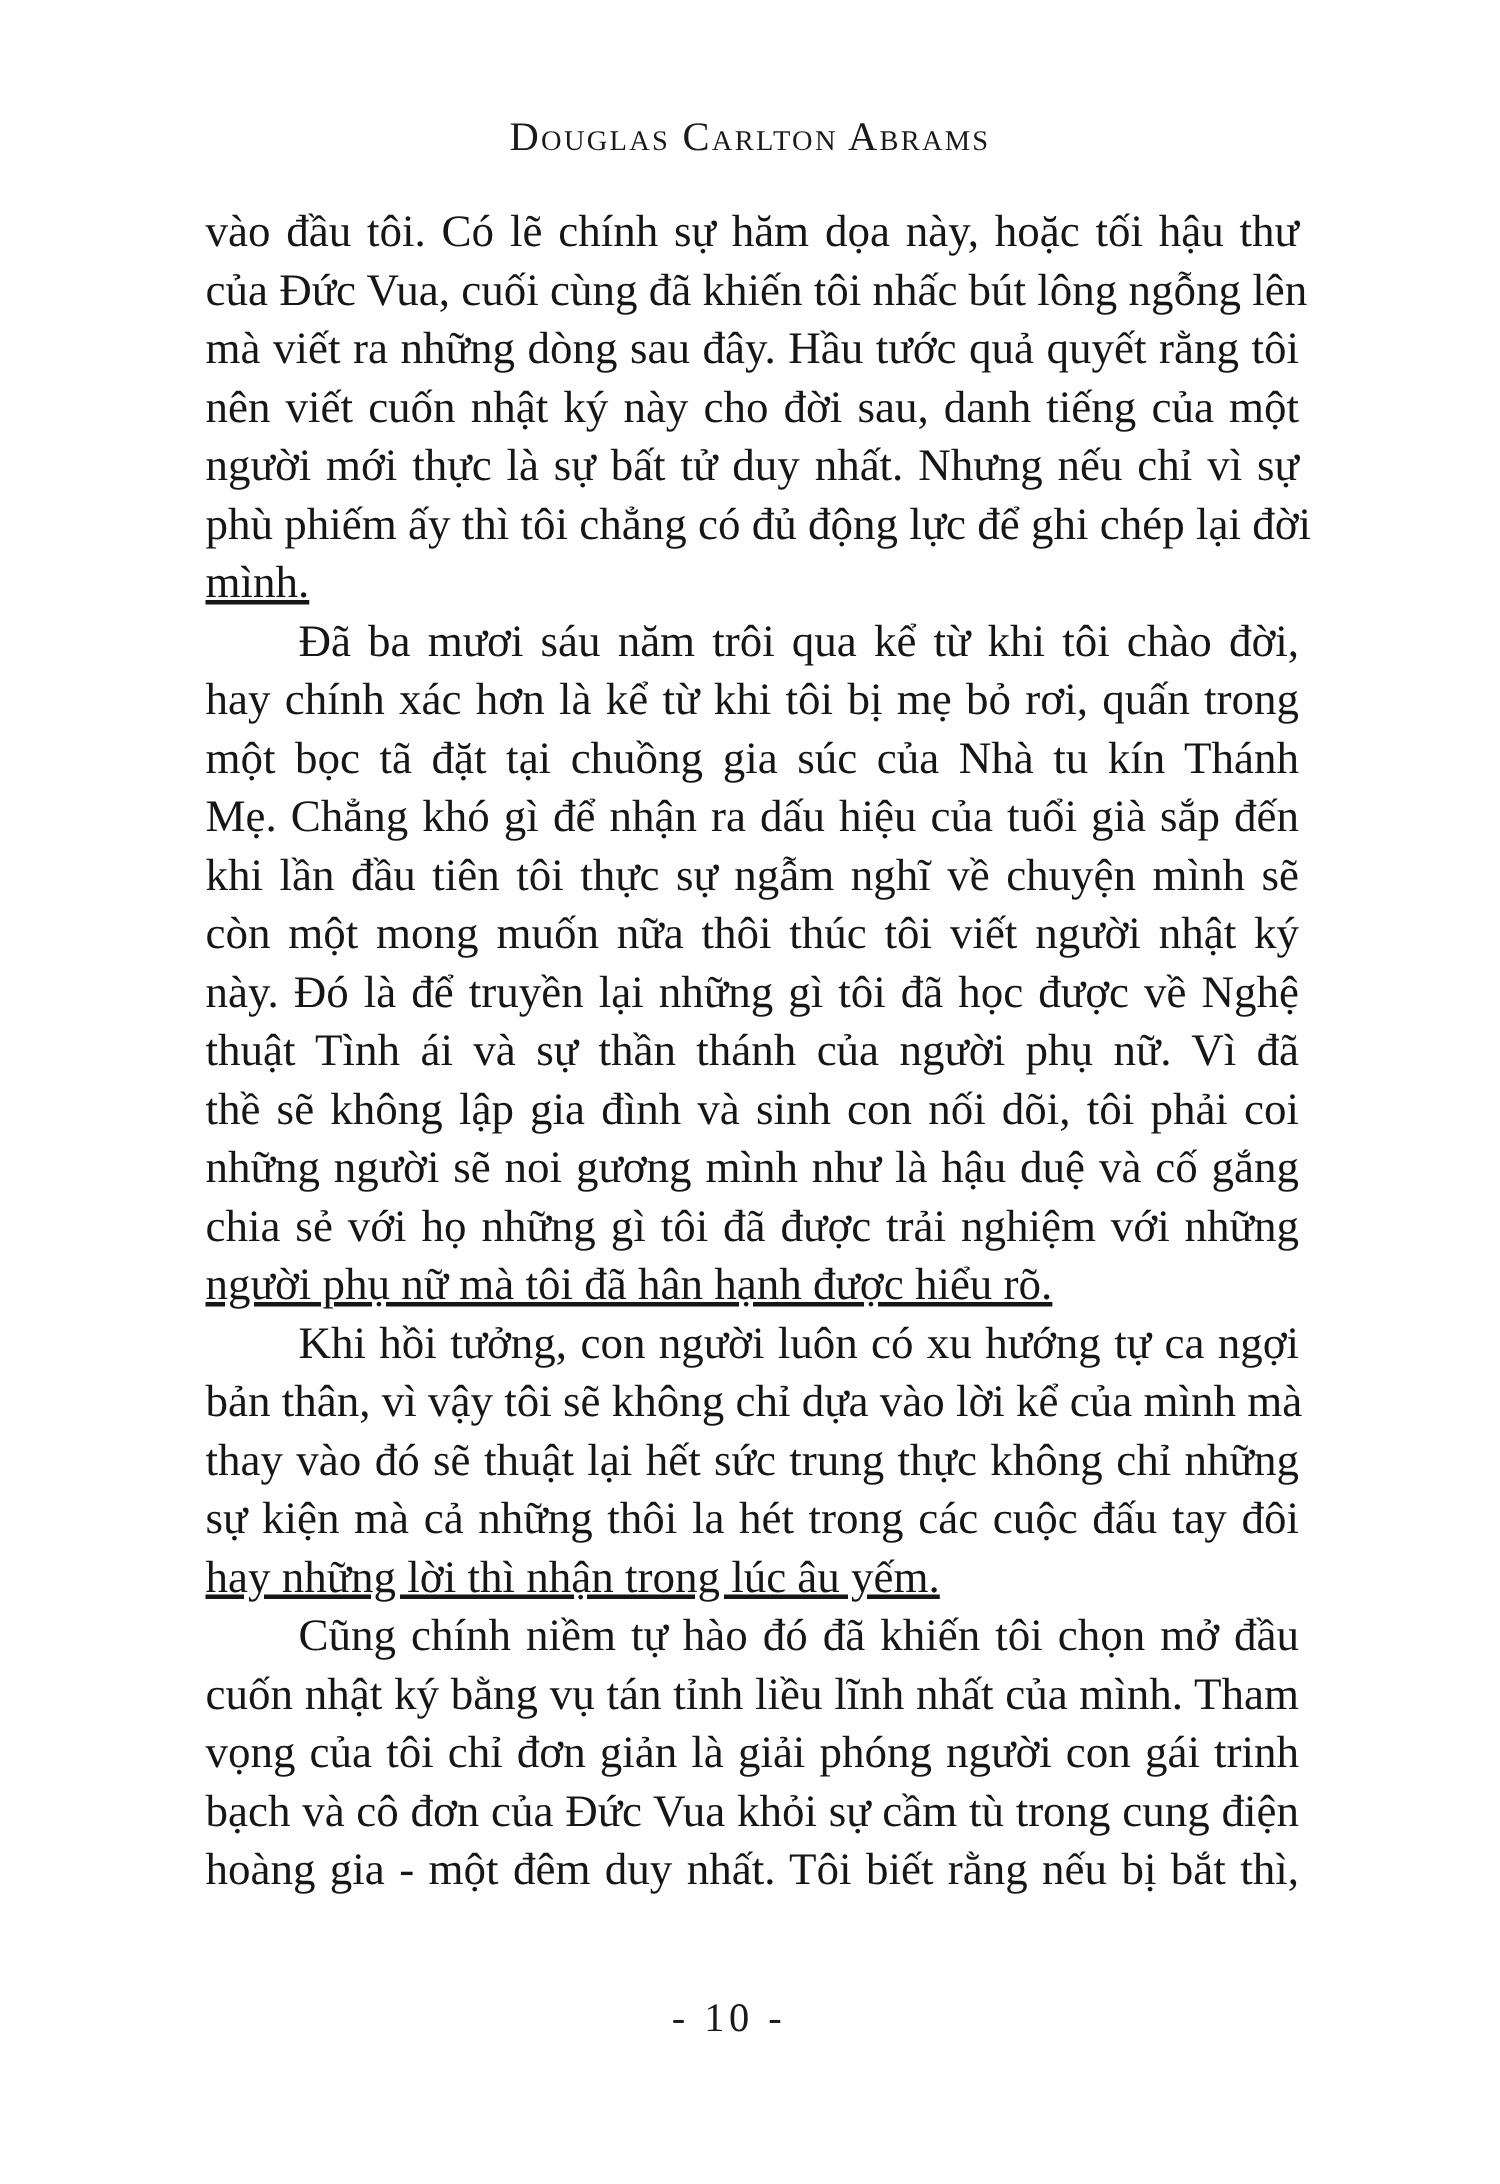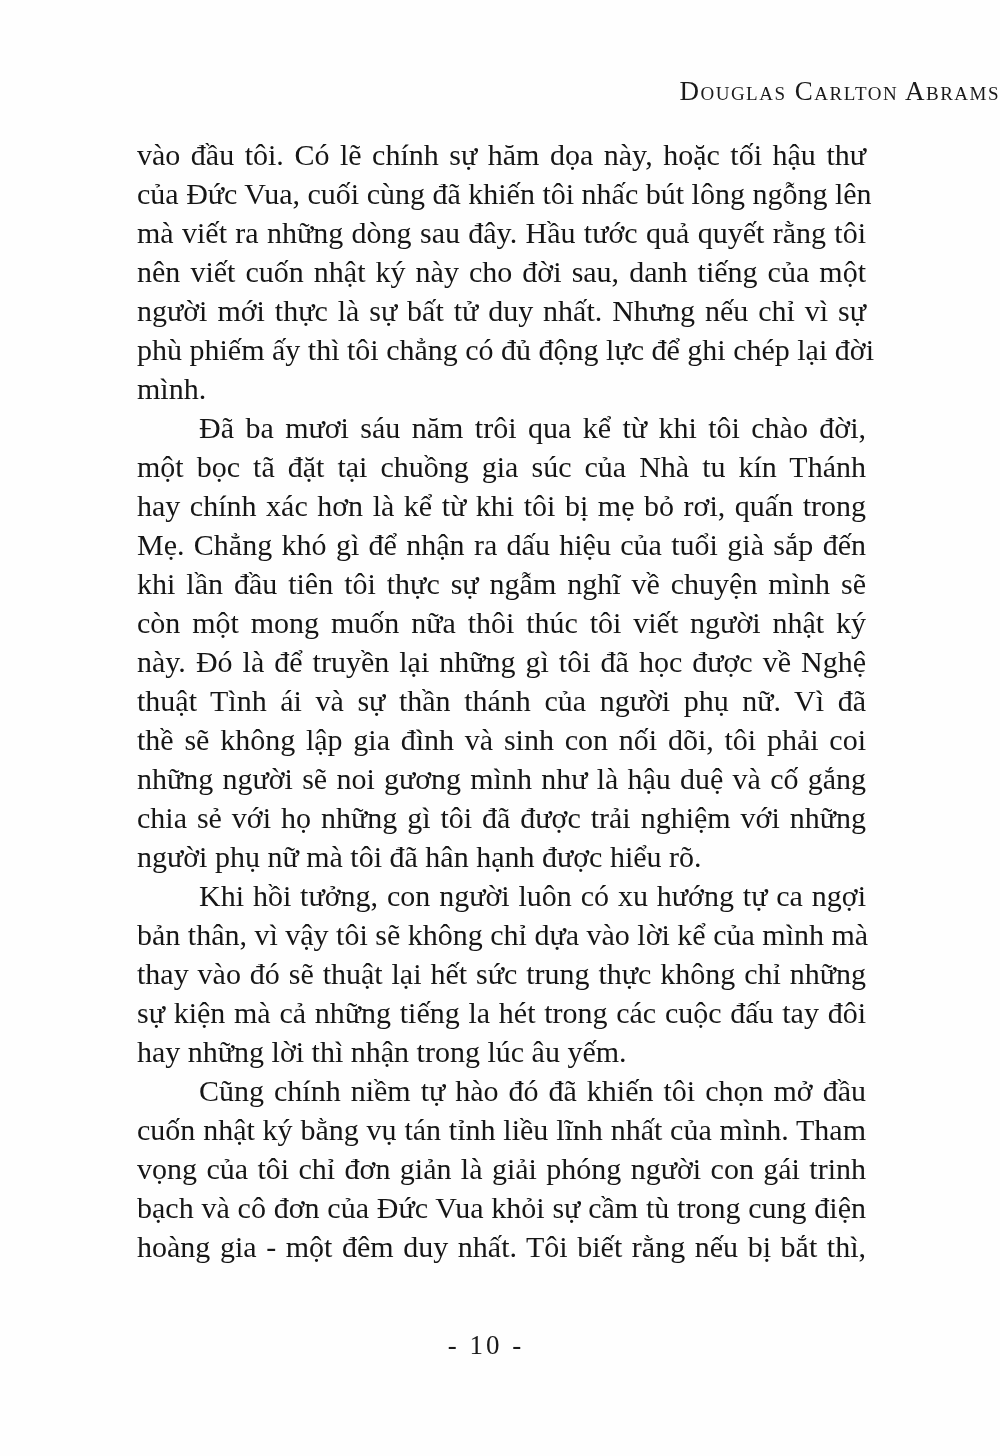--- a/index.html
+++ b/index.html
@@ -14,21 +14,21 @@
     background: #fefefe;
     font-family: "Liberation Serif", "DejaVu Serif", serif;
     color: #141414;
     overflow: hidden;
   }
   .page-header {
     position: absolute;
     top: 76px;
     left: 0;
     width: 100%;
-    text-align: right;
+    text-align: center;
     font-variant: small-caps;
     font-size: 27px;
     letter-spacing: 1.5px;
     color: #1a1a1a;
   }
   .body-text {
     position: absolute;
     top: 135px;
     left: 137px;
     width: 729px;
@@ -38,20 +38,21 @@
     line-height: 39px;
     height: 39px;
     text-align: justify;
     text-align-last: justify;
     white-space: nowrap;
     color: #161616;
   }
   .line.end {
     text-align: right;
     text-align-last: left;
+    text-decoration: underline;
   }
   .line.indent {
     text-indent: 62px;
   }
   .page-footer {
     position: absolute;
     top: 1330px;
     left: -14px;
     width: 100%;
     text-align: center;
@@ -69,35 +70,35 @@
 
   <div class="body-text">
     <div class="line">vào đầu tôi. Có lẽ chính sự hăm dọa này, hoặc tối hậu thư</div>
     <div class="line">của Đức Vua, cuối cùng đã khiến tôi nhấc bút lông ngỗng lên</div>
     <div class="line">mà viết ra những dòng sau đây. Hầu tước quả quyết rằng tôi</div>
     <div class="line">nên viết cuốn nhật ký này cho đời sau, danh tiếng của một</div>
     <div class="line">người mới thực là sự bất tử duy nhất. Nhưng nếu chỉ vì sự</div>
     <div class="line">phù phiếm ấy thì tôi chẳng có đủ động lực để ghi chép lại đời</div>
     <div class="line end">mình.</div>
     <div class="line indent">Đã ba mươi sáu năm trôi qua kể từ khi tôi chào đời,</div>
+    <div class="line">hay chính xác hơn là kể từ khi tôi bị mẹ bỏ rơi, quấn trong</div>
     <div class="line">một bọc tã đặt tại chuồng gia súc của Nhà tu kín Thánh</div>
-    <div class="line">hay chính xác hơn là kể từ khi tôi bị mẹ bỏ rơi, quấn trong</div>
     <div class="line">Mẹ. Chẳng khó gì để nhận ra dấu hiệu của tuổi già sắp đến</div>
     <div class="line">khi lần đầu tiên tôi thực sự ngẫm nghĩ về chuyện mình sẽ</div>
     <div class="line">còn một mong muốn nữa thôi thúc tôi viết người nhật ký</div>
     <div class="line">này. Đó là để truyền lại những gì tôi đã học được về Nghệ</div>
     <div class="line">thuật Tình ái và sự thần thánh của người phụ nữ. Vì đã</div>
     <div class="line">thề sẽ không lập gia đình và sinh con nối dõi, tôi phải coi</div>
     <div class="line">những người sẽ noi gương mình như là hậu duệ và cố gắng</div>
     <div class="line">chia sẻ với họ những gì tôi đã được trải nghiệm với những</div>
     <div class="line end">người phụ nữ mà tôi đã hân hạnh được hiểu rõ.</div>
     <div class="line indent">Khi hồi tưởng, con người luôn có xu hướng tự ca ngợi</div>
     <div class="line">bản thân, vì vậy tôi sẽ không chỉ dựa vào lời kể của mình mà</div>
     <div class="line">thay vào đó sẽ thuật lại hết sức trung thực không chỉ những</div>
-    <div class="line">sự kiện mà cả những tiếng la hét trong các cuộc đấu tay đôi</div>
+    <div class="line">sự kiện mà cả những thôi la hét trong các cuộc đấu tay đôi</div>
     <div class="line end">hay những lời thì nhận trong lúc âu yếm.</div>
     <div class="line indent">Cũng chính niềm tự hào đó đã khiến tôi chọn mở đầu</div>
     <div class="line">cuốn nhật ký bằng vụ tán tỉnh liều lĩnh nhất của mình. Tham</div>
     <div class="line">vọng của tôi chỉ đơn giản là giải phóng người con gái trinh</div>
     <div class="line">bạch và cô đơn của Đức Vua khỏi sự cầm tù trong cung điện</div>
     <div class="line">hoàng gia - một đêm duy nhất. Tôi biết rằng nếu bị bắt thì,</div>
   </div>
 
   <div class="page-footer">- 10 -</div>
 

